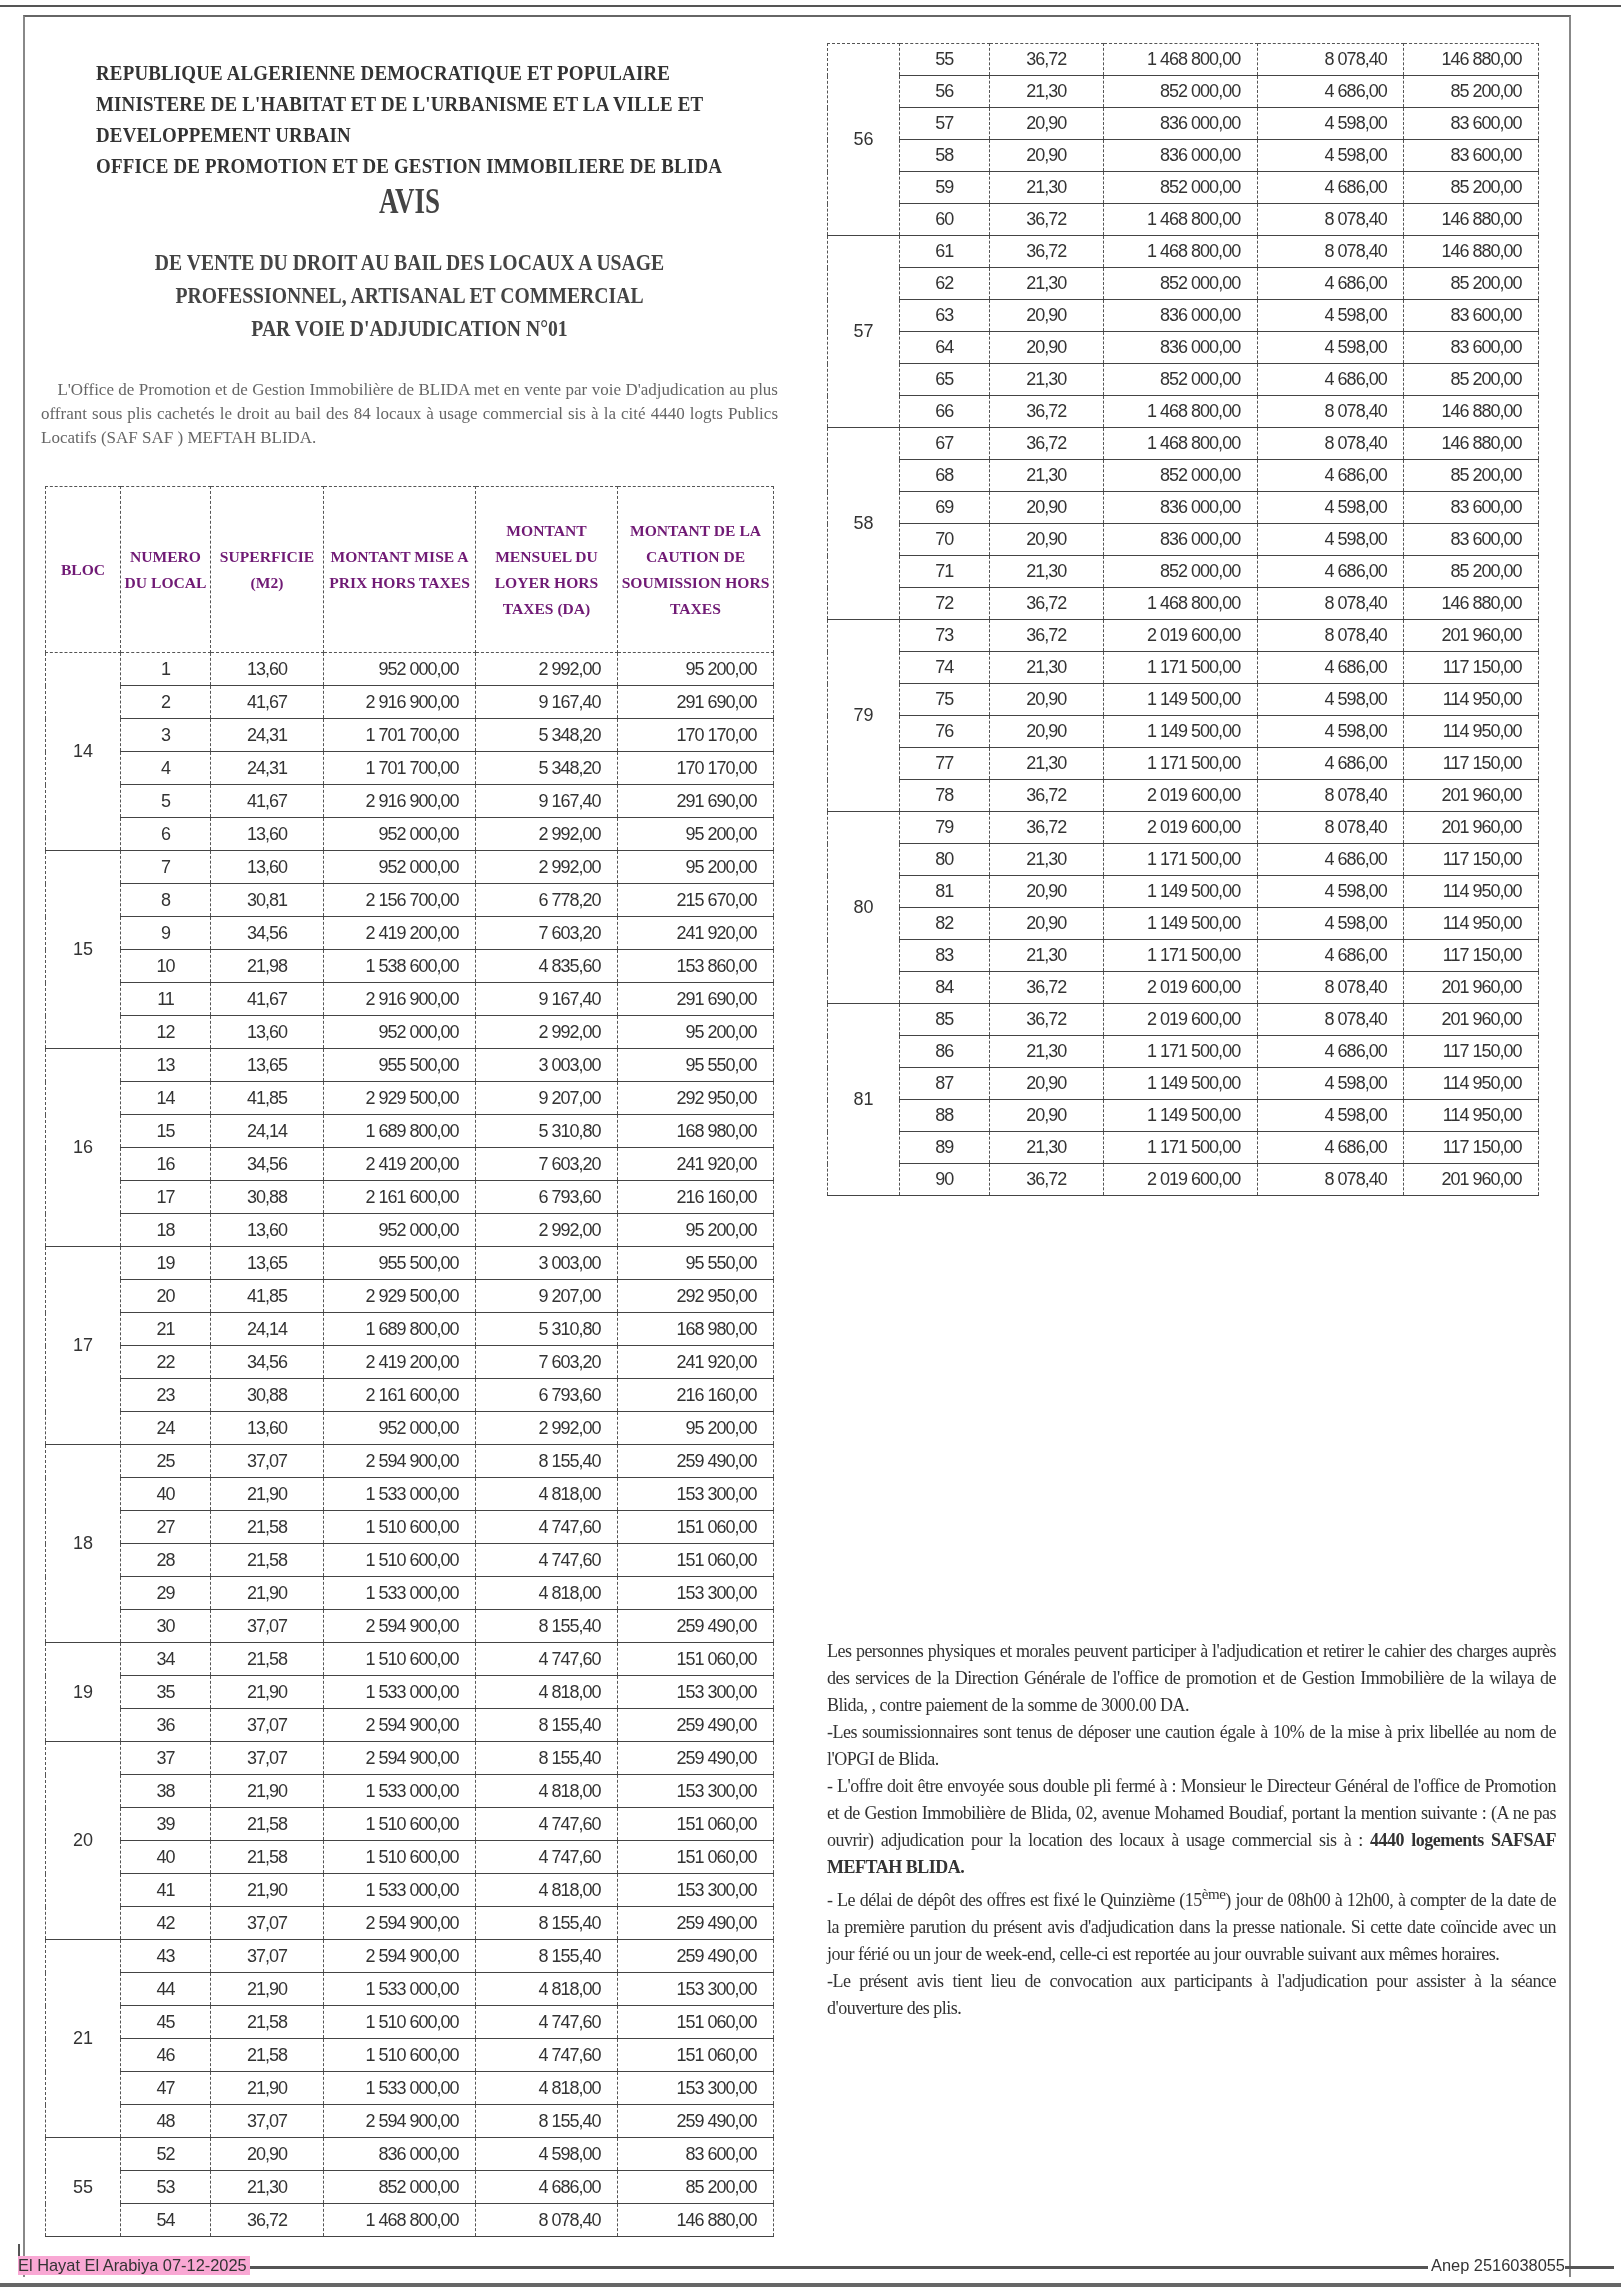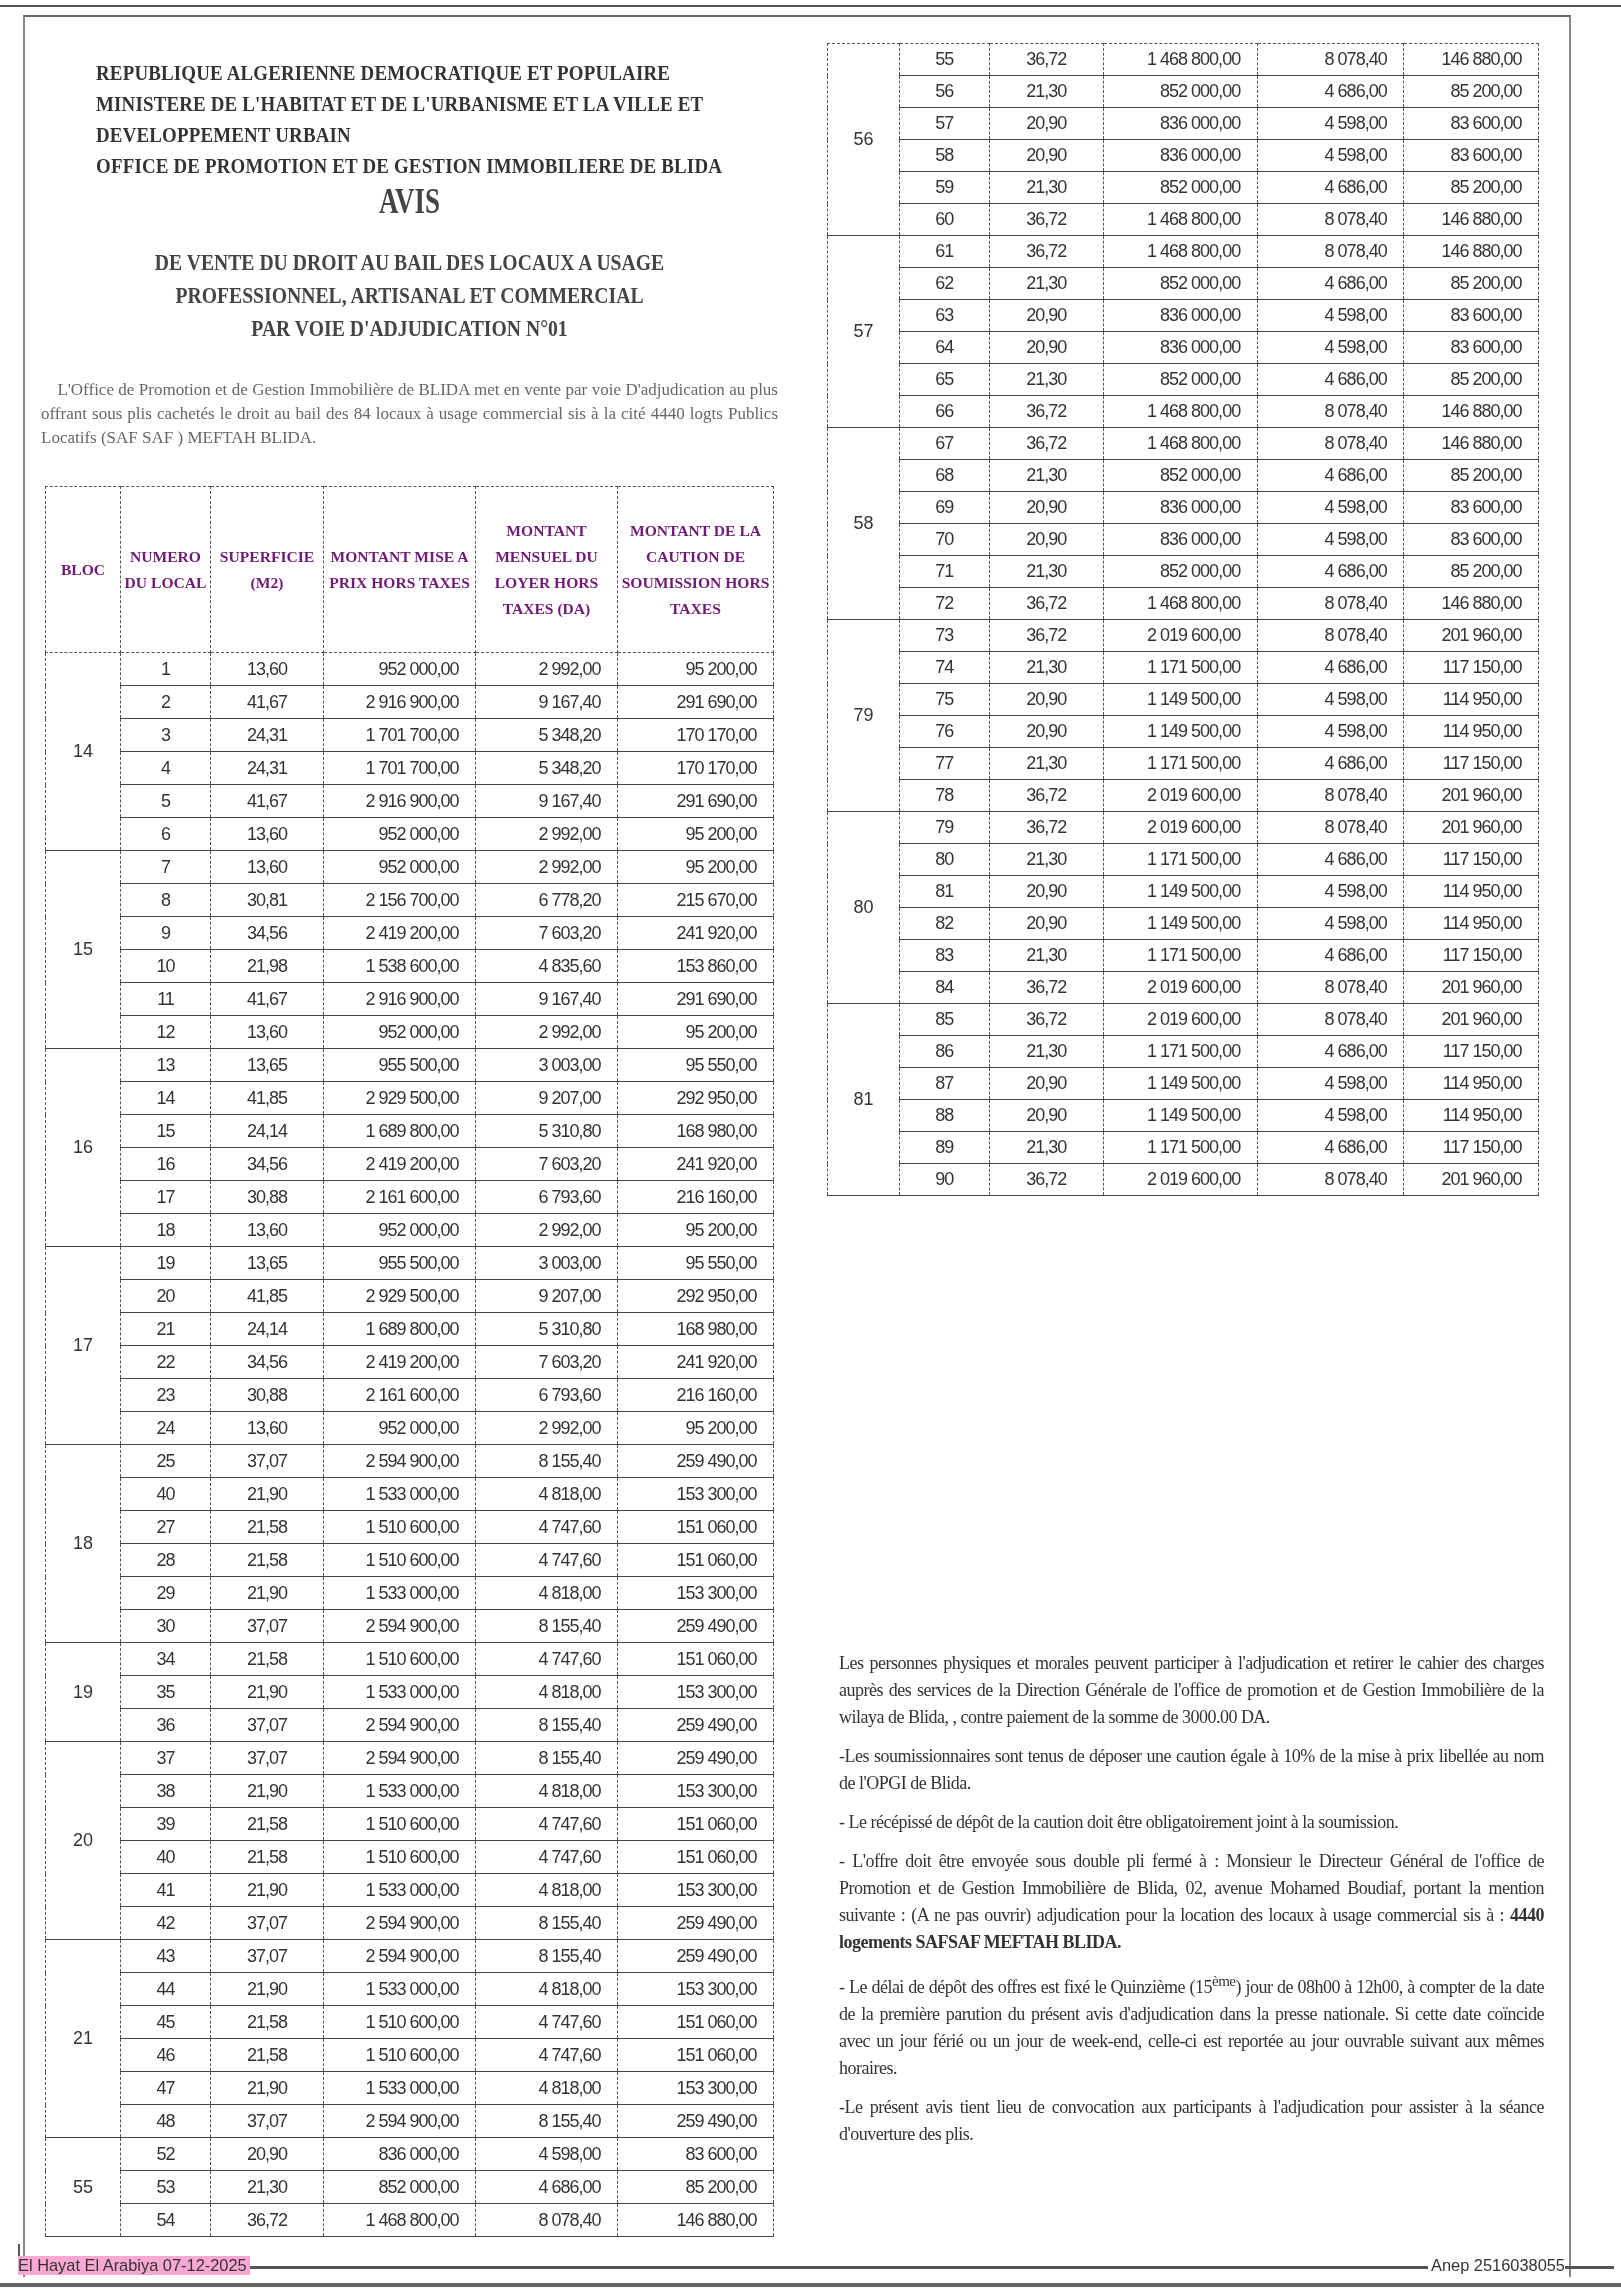--- a/index.html
+++ b/index.html
@@ -22,21 +22,21 @@
   table.grid td.amt { text-align:right; padding-right:16.4px; }
   table.grid tr.row td { border-bottom:1.6px solid #444; }
   table.grid td.bloc { font-size:18px; border-bottom:1.6px solid #555; }
   table.grid th { font-family:"Liberation Serif", serif; font-weight:bold; font-size:15.6px; line-height:26px; color:#701a75; height:165px; }
   #left-table { left:45px; top:486px; width:729px; }
   #left-table tr.row td { height:32px; }
   #right-table { left:827px; top:43px; width:712px; }
   #right-table tr.row td { height:31px; }
 
   .notes { position:absolute; left:827px; top:1638px; width:729px; font-size:18px; line-height:27px; color:#333; text-align:justify; letter-spacing:-0.5px; }
-  .notes p { margin:12px; }
+  .notes p { margin:0; }
   .notes b { font-weight:bold; }
   .footer-left { position:absolute; left:18px; top:2256px; font-family:"Liberation Sans", sans-serif; font-size:16.4px; color:#333; background:#f9a8d4; padding-right:3.3px; }
   .footer-left-line { position:absolute; left:164px; top:2266px; width:1450px; height:2.5px; background:#555; }
   .footer-right { position:absolute; right:57px; top:2256px; font-family:"Liberation Sans", sans-serif; font-size:16.4px; color:#333; background:#fff; padding-left:3.3px; }
   .footer-corner { position:absolute; left:18px; top:2244px; width:4.9px; height:24.6px; border-left:2.5px solid #555; border-bottom:2.5px solid #555; }
 </style>
 </head>
 <body>
 
 <div class="topline"></div>
@@ -696,21 +696,20 @@
         <td class="num amt">2 019 600,00</td>
         <td class="num amt">8 078,40</td>
         <td class="num amt">201 960,00</td>
       </tr>
     </tbody>
 </table>
 
 <div class="notes">
   <p>Les personnes physiques et morales peuvent participer à l'adjudication et retirer le cahier des charges auprès des services de la Direction Générale de l'office de promotion et de Gestion Immobilière de la wilaya de Blida, , contre paiement de la somme de 3000.00 DA.</p>
   <p>-Les soumissionnaires sont tenus de déposer une caution égale à 10% de la mise à prix libellée au  nom de l'OPGI de Blida.</p>
-  <p>- Le récépissé de dépôt de la caution doit être obligatoirement joint à la soumission.</p>
   <p><span>- L'offre doit être envoyée sous double pli fermé à : Monsieur le Directeur Général  de  l'office de  Promotion et de Gestion  Immobilière de Blida, 02, avenue Mohamed Boudiaf, portant la mention suivante : (A ne pas ouvrir) adjudication pour la location des locaux à usage commercial sis à : </span><b>4440 logements SAFSAF MEFTAH BLIDA.</b></p>
   <p><span>- Le délai de dépôt des offres est fixé le Quinzième (15</span><sup>ème</sup><span>) jour de 08h00 à 12h00, à compter de la date de la première parution du présent avis d'adjudication dans la presse nationale. Si cette date coïncide avec un jour férié ou un jour de week-end, celle-ci est reportée au jour ouvrable suivant aux mêmes horaires.</span></p>
   <p>-Le présent avis tient lieu de convocation aux participants à l'adjudication pour assister à la séance d'ouverture des plis.</p>
 </div>
 
 <div class="footer-corner"></div>
 <div class="footer-left-line"></div>
 <div class="footer-left">El Hayat El Arabiya 07-12-2025</div>
 <div class="footer-right">Anep 2516038055</div>
 <div class="bottomline"></div>

